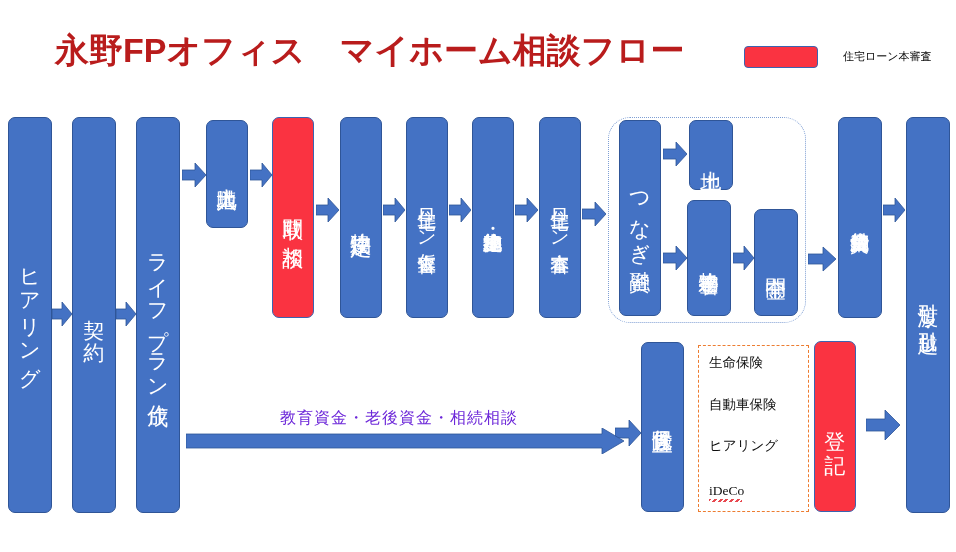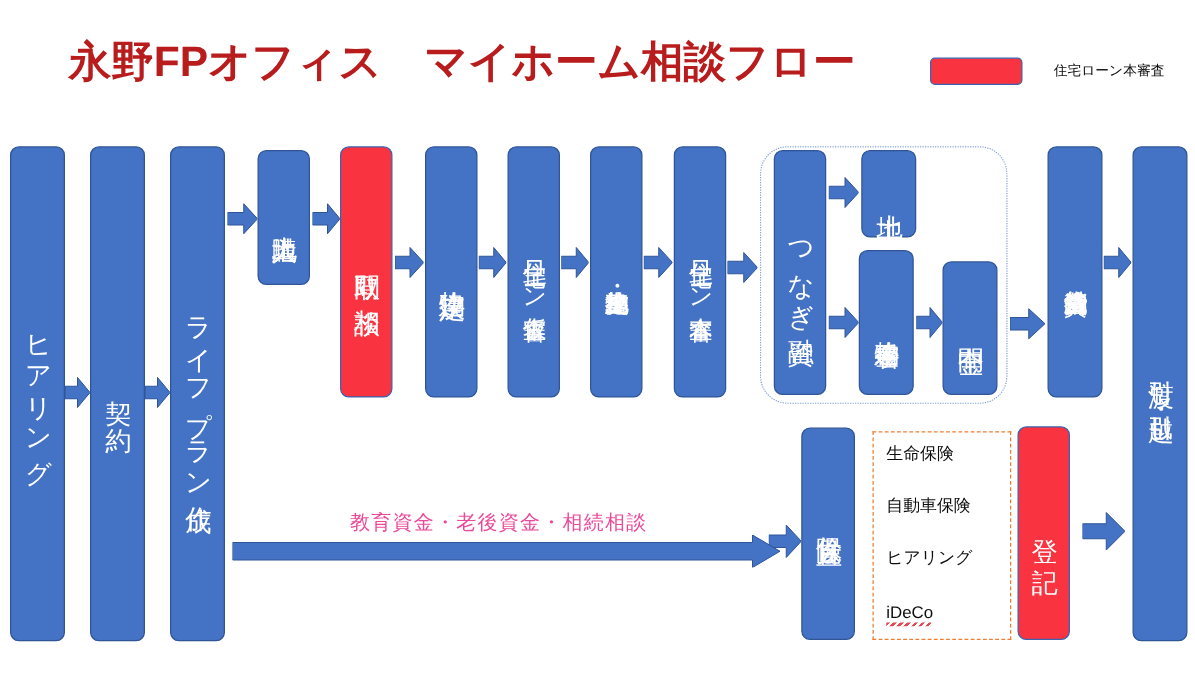--- a/index.html
+++ b/index.html
@@ -112,40 +112,41 @@
   .list-item {
     font-size: 13.5px;
     color: #0d0d0d;
     line-height: 1;
     margin-bottom: 28px;
     white-space: nowrap;
   }
   .list-item.spell-flag {
     position: relative;
     display: inline-block;
+    font-family: Liberation Serif, serif;
   }
   .list-item.spell-flag::after {
     content: "";
     position: absolute;
     left: 0;
     right: 2px;
     bottom: -5px;
     height: 3px;
     background-image:
       repeating-linear-gradient(135deg, #e8484f 0 2px, transparent 2px 4px);
   }
 
   
   .long-arrow {
     position: absolute;
   }
   .long-arrow-label {
     position: absolute;
     font-size: 16px;
-    color: #ec4899;
+    color: #6d28d9;
     white-space: nowrap;
     letter-spacing: 1px;
   }
 </style>
 </head>
 <body>
 
 <div id="canvas">
 
   <div class="title">永野FPオフィス　マイホーム相談フロー</div>

